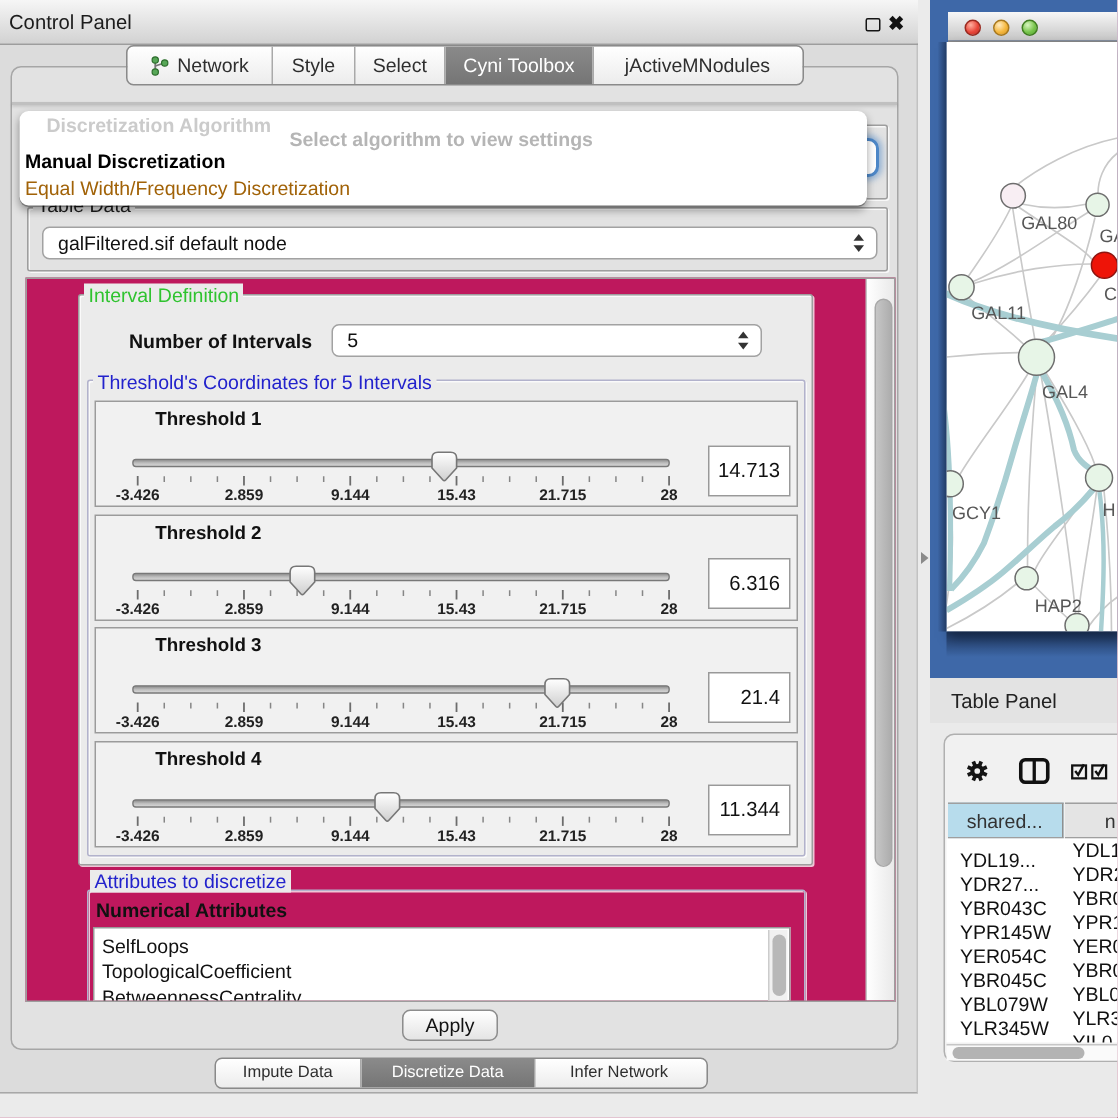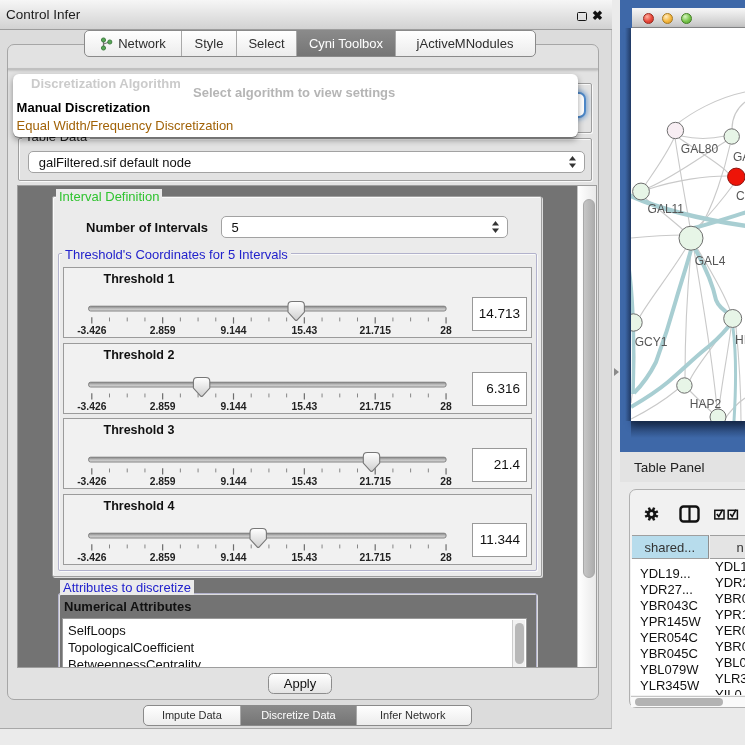--- a/index.html
+++ b/index.html
@@ -27,21 +27,21 @@
 
 .group { position:absolute; border:1px solid #9e9e9e; border-radius:2px; box-shadow:inset 1px 1px 0 rgba(255,255,255,0.75), 1px 1px 0 rgba(255,255,255,0.75); }
 .gtitle { position:absolute; font-size:13px; padding:0 3px; background:#e2e2e2; white-space:nowrap; }
 
 
 .combo { position:absolute; background:#fff; border:1px solid #a2a2a2; border-radius:5px; font-size:13px; color:#111; }
 .combo .txt { position:absolute; left:10px; top:50%; transform:translateY(-50%); }
 .combo .arr { position:absolute; right:6.5px; top:50%; transform:translateY(-50%); width:9px; height:14px; }
 
 
-#scrollp { position:absolute; left:17px; top:185px; width:580px; height:483px; border:1px solid #9d9d9d; background:#737373; overflow:hidden; }
+#scrollp { position:absolute; left:17px; top:185px; width:580px; height:483px; border:1px solid #9d9d9d; background:#be185d; overflow:hidden; }
 #vsb { position:absolute; left:559px; top:0; width:20px; height:481px; background:linear-gradient(to right,#ffffff,#e8e8e8); border-left:1px solid #c4c4c4; }
 #vsb .thumb { position:absolute; left:5px; top:13px; width:12px; height:379px; border-radius:6px; background:linear-gradient(to right,#c6c6c6,#adadad); border:1px solid #a8a8a8; }
 
 .thrpanel { position:absolute; left:62.5px; width:469.5px; height:71px; border:1px solid #9b9b9b; background:#f1f1f1; }
 .thrtitle { position:absolute; left:8px; top:4px; font-size:12.5px; font-weight:bold; color:#111;margin-left:32px; }
 .valbox { position:absolute; left:408.5px; top:28.5px; width:55px; height:34px; background:#fff; border:1px solid #999; font-size:13.5px; color:#111; text-align:right; line-height:32px; padding-right:6px; }
 
 #list { position:absolute; left:45px; top:433px; width:465px; height:50px; background:#fff; border:1px solid #9a9a9a; font-size:13px; color:#111; }
 #list .it { position:absolute; left:5px; }
 #listsb { position:absolute; right:1px; top:1px; width:13px; height:48px; background:#f1f1f1; border-left:1px solid #ccc; }
@@ -74,21 +74,21 @@
 .trow .c1 { position:absolute; left:9px; top:7px; }
 .trow .c2 { position:absolute; left:84px; top:0.5px; }
 #hsb { position:absolute; left:631px; top:695.5px; width:114px; height:11px; background:#fafafa; border-top:1px solid #c6c6c6; }
 #hsb .thumb { position:absolute; left:3.5px; top:1.8px; width:88px; height:7.5px; border-radius:4px; background:#b3b3b3; }
 </style></head>
 <body>
 <div id="app">
 
   <div id="cp">
     <div id="cp-title">
-      <div class="t">Control Infer</div>
+      <div class="t">Control Panel</div>
       <div id="float-ic"></div>
       <div id="close-ic">✖</div>
     </div>
 
     <div id="content"></div>
     <div style="position:absolute;left:8px;top:68px;width:590px;height:2px;background:#c0c0c0;box-shadow:0 1px 2px rgba(0,0,0,0.15)"></div>
 
     <div class="group" style="left:18px;top:83px;width:574px;height:50px"></div>
     <div class="combo" style="left:27px;top:92px;width:559px;height:26px;border:2.5px solid #4d87c7;border-radius:7px;box-shadow:0 0 4px 2px rgba(77,135,199,0.55)"></div>
 

